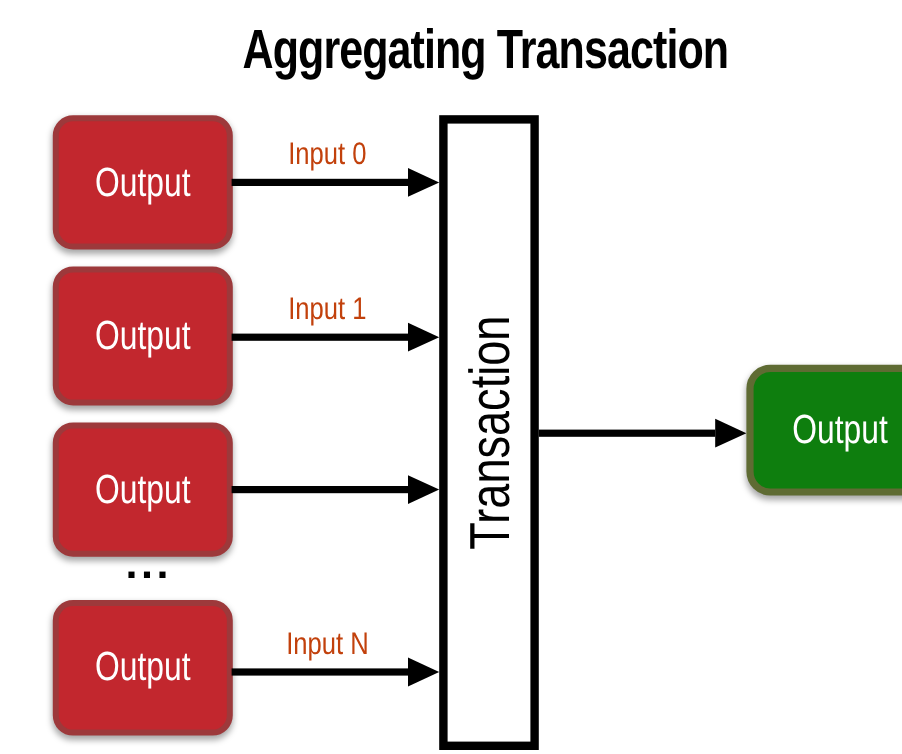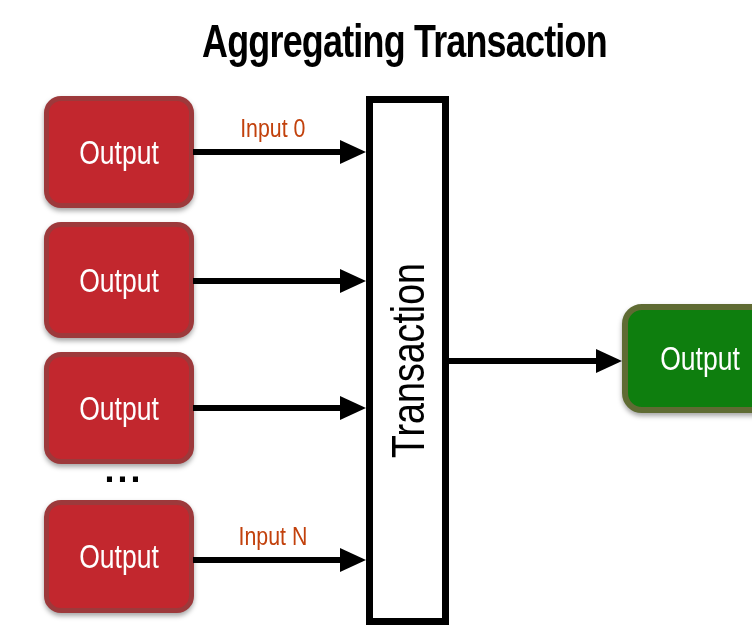--- a/index.html
+++ b/index.html
@@ -126,20 +126,23 @@
     <div class="head in-head"></div>
   </div>
   <div class="a4">
     <div class="shaft in-shaft"></div>
     <div class="head in-head"></div>
   </div>
 
   <div class="edge-label l1">
     <span class="cond85">Input 0</span>
   </div>
+  <div class="edge-label l2">
+    <span class="cond85">Input 1</span>
+  </div>
   <div class="edge-label l4">
     <span class="cond85">Input N</span>
   </div>
 
   <div class="tx-box">
     <span class="lbl">Transaction</span>
   </div>
 
   <div>
     <div class="shaft out-shaft"></div>

